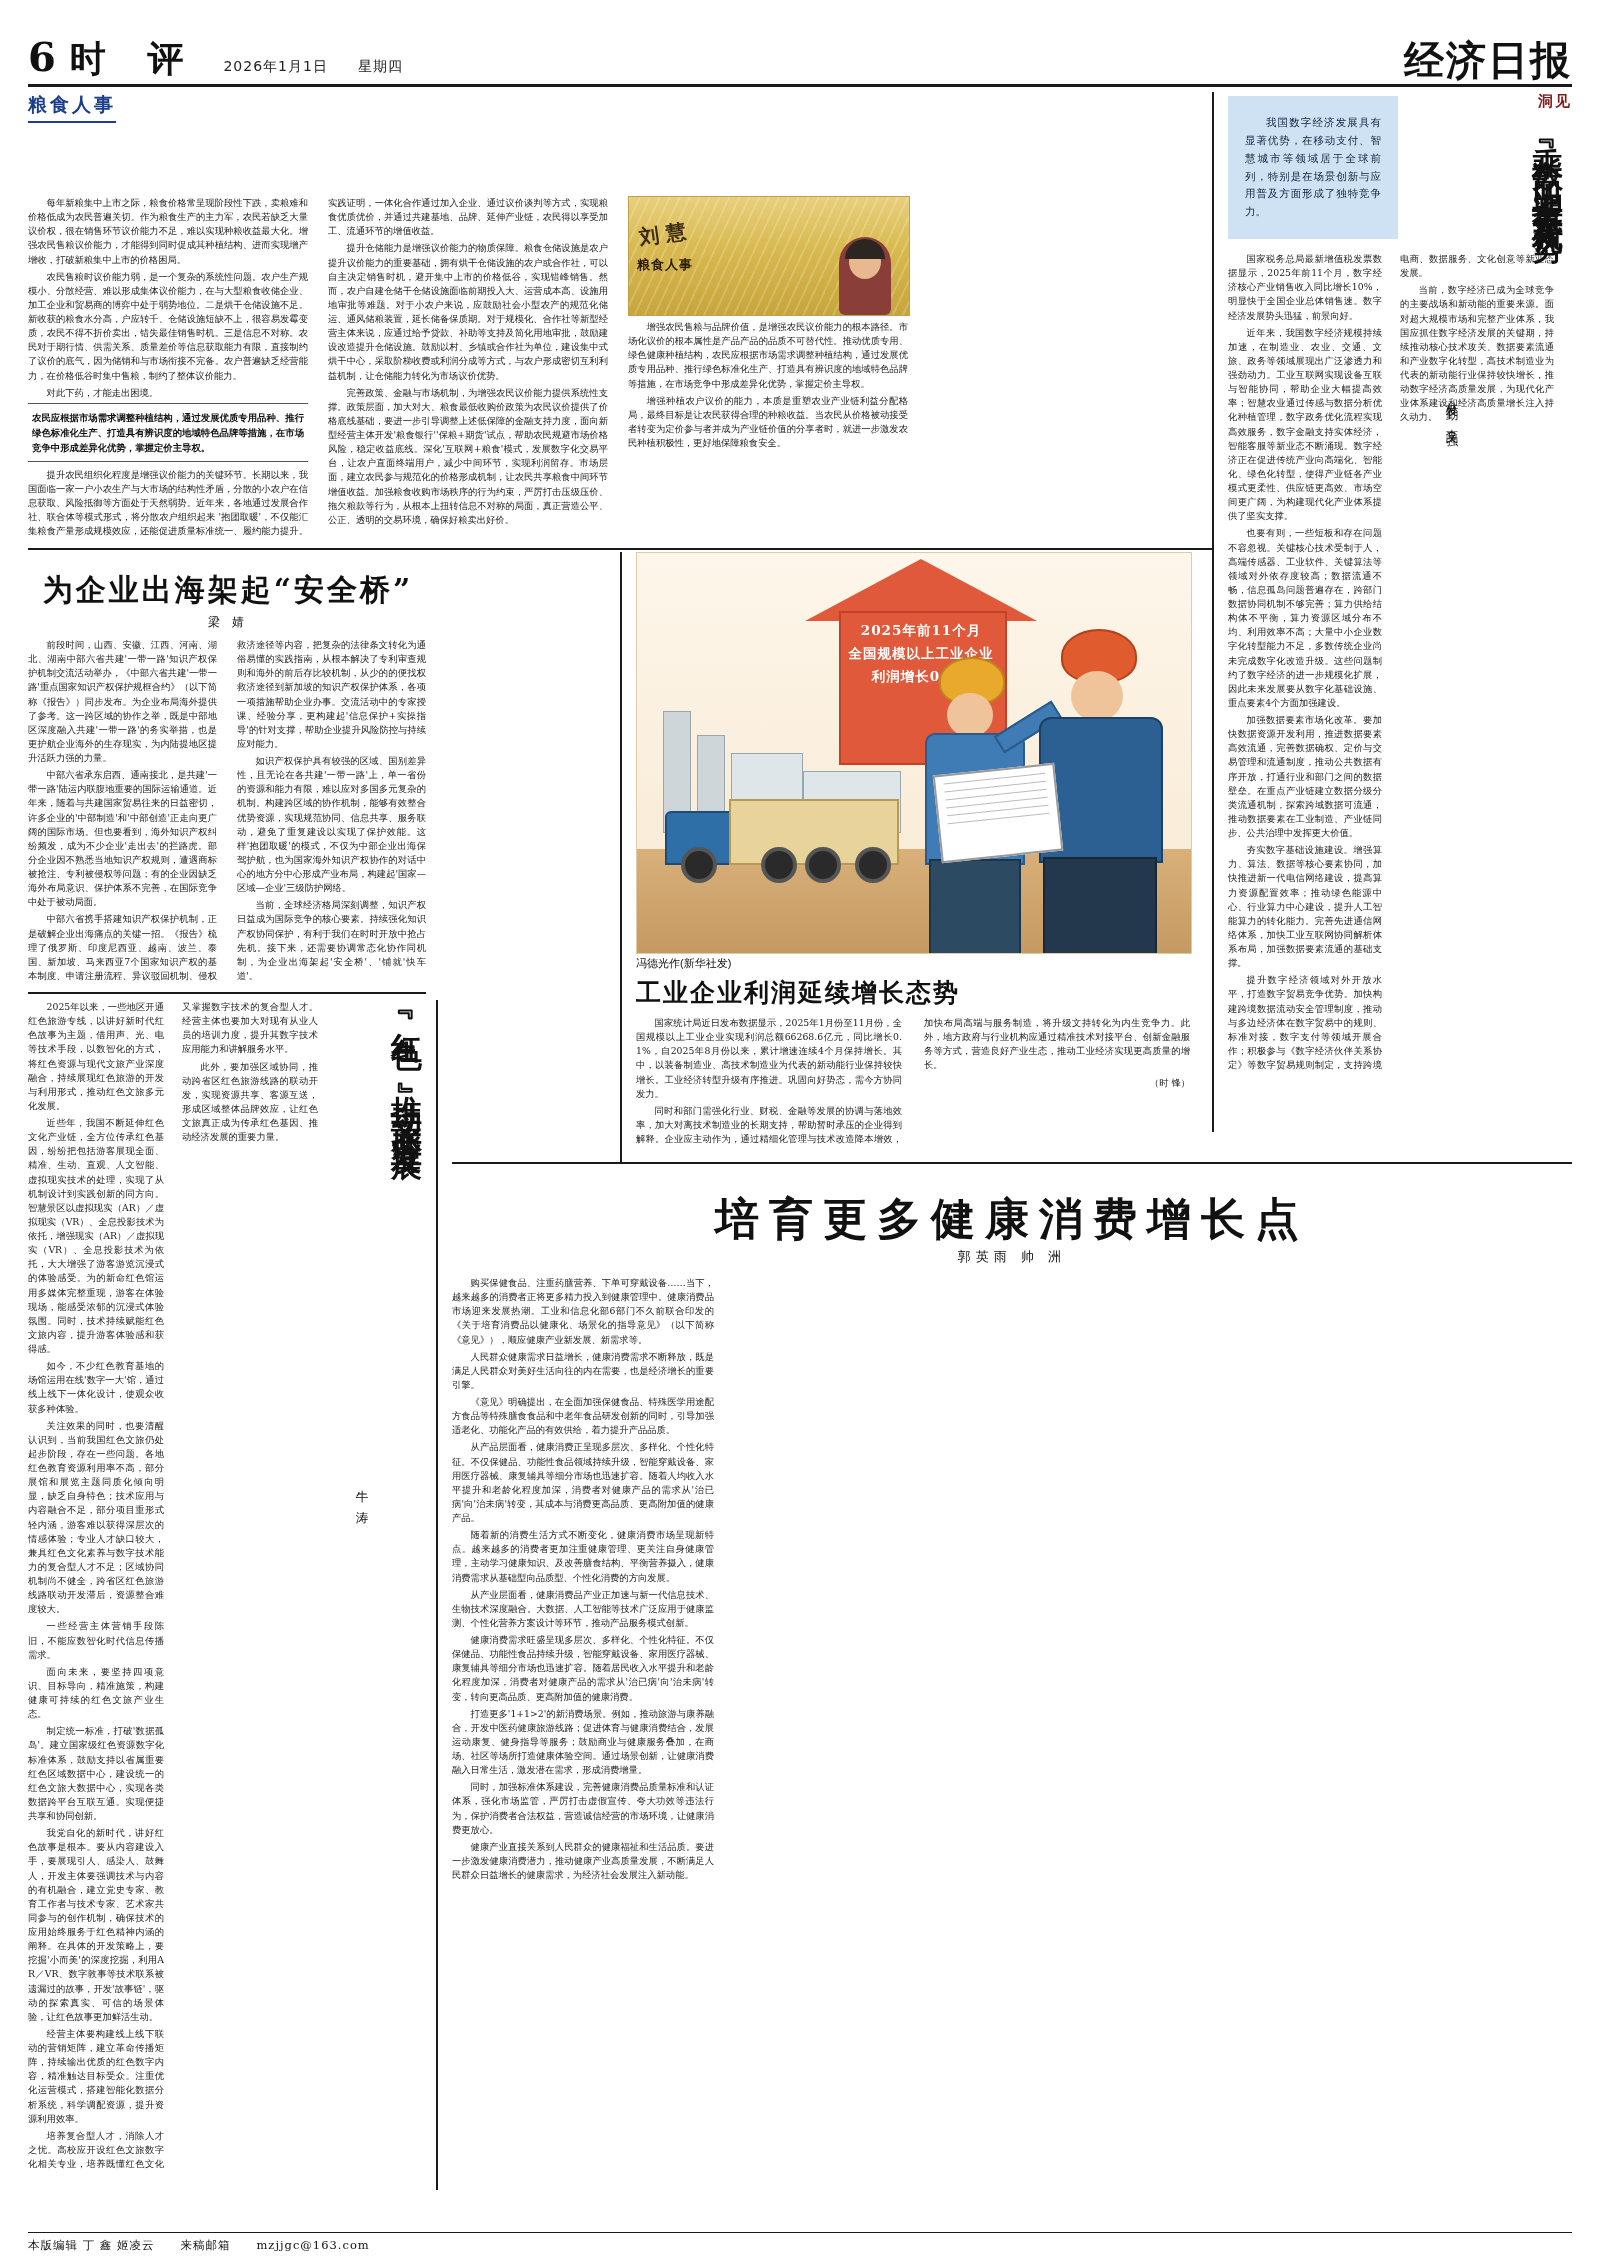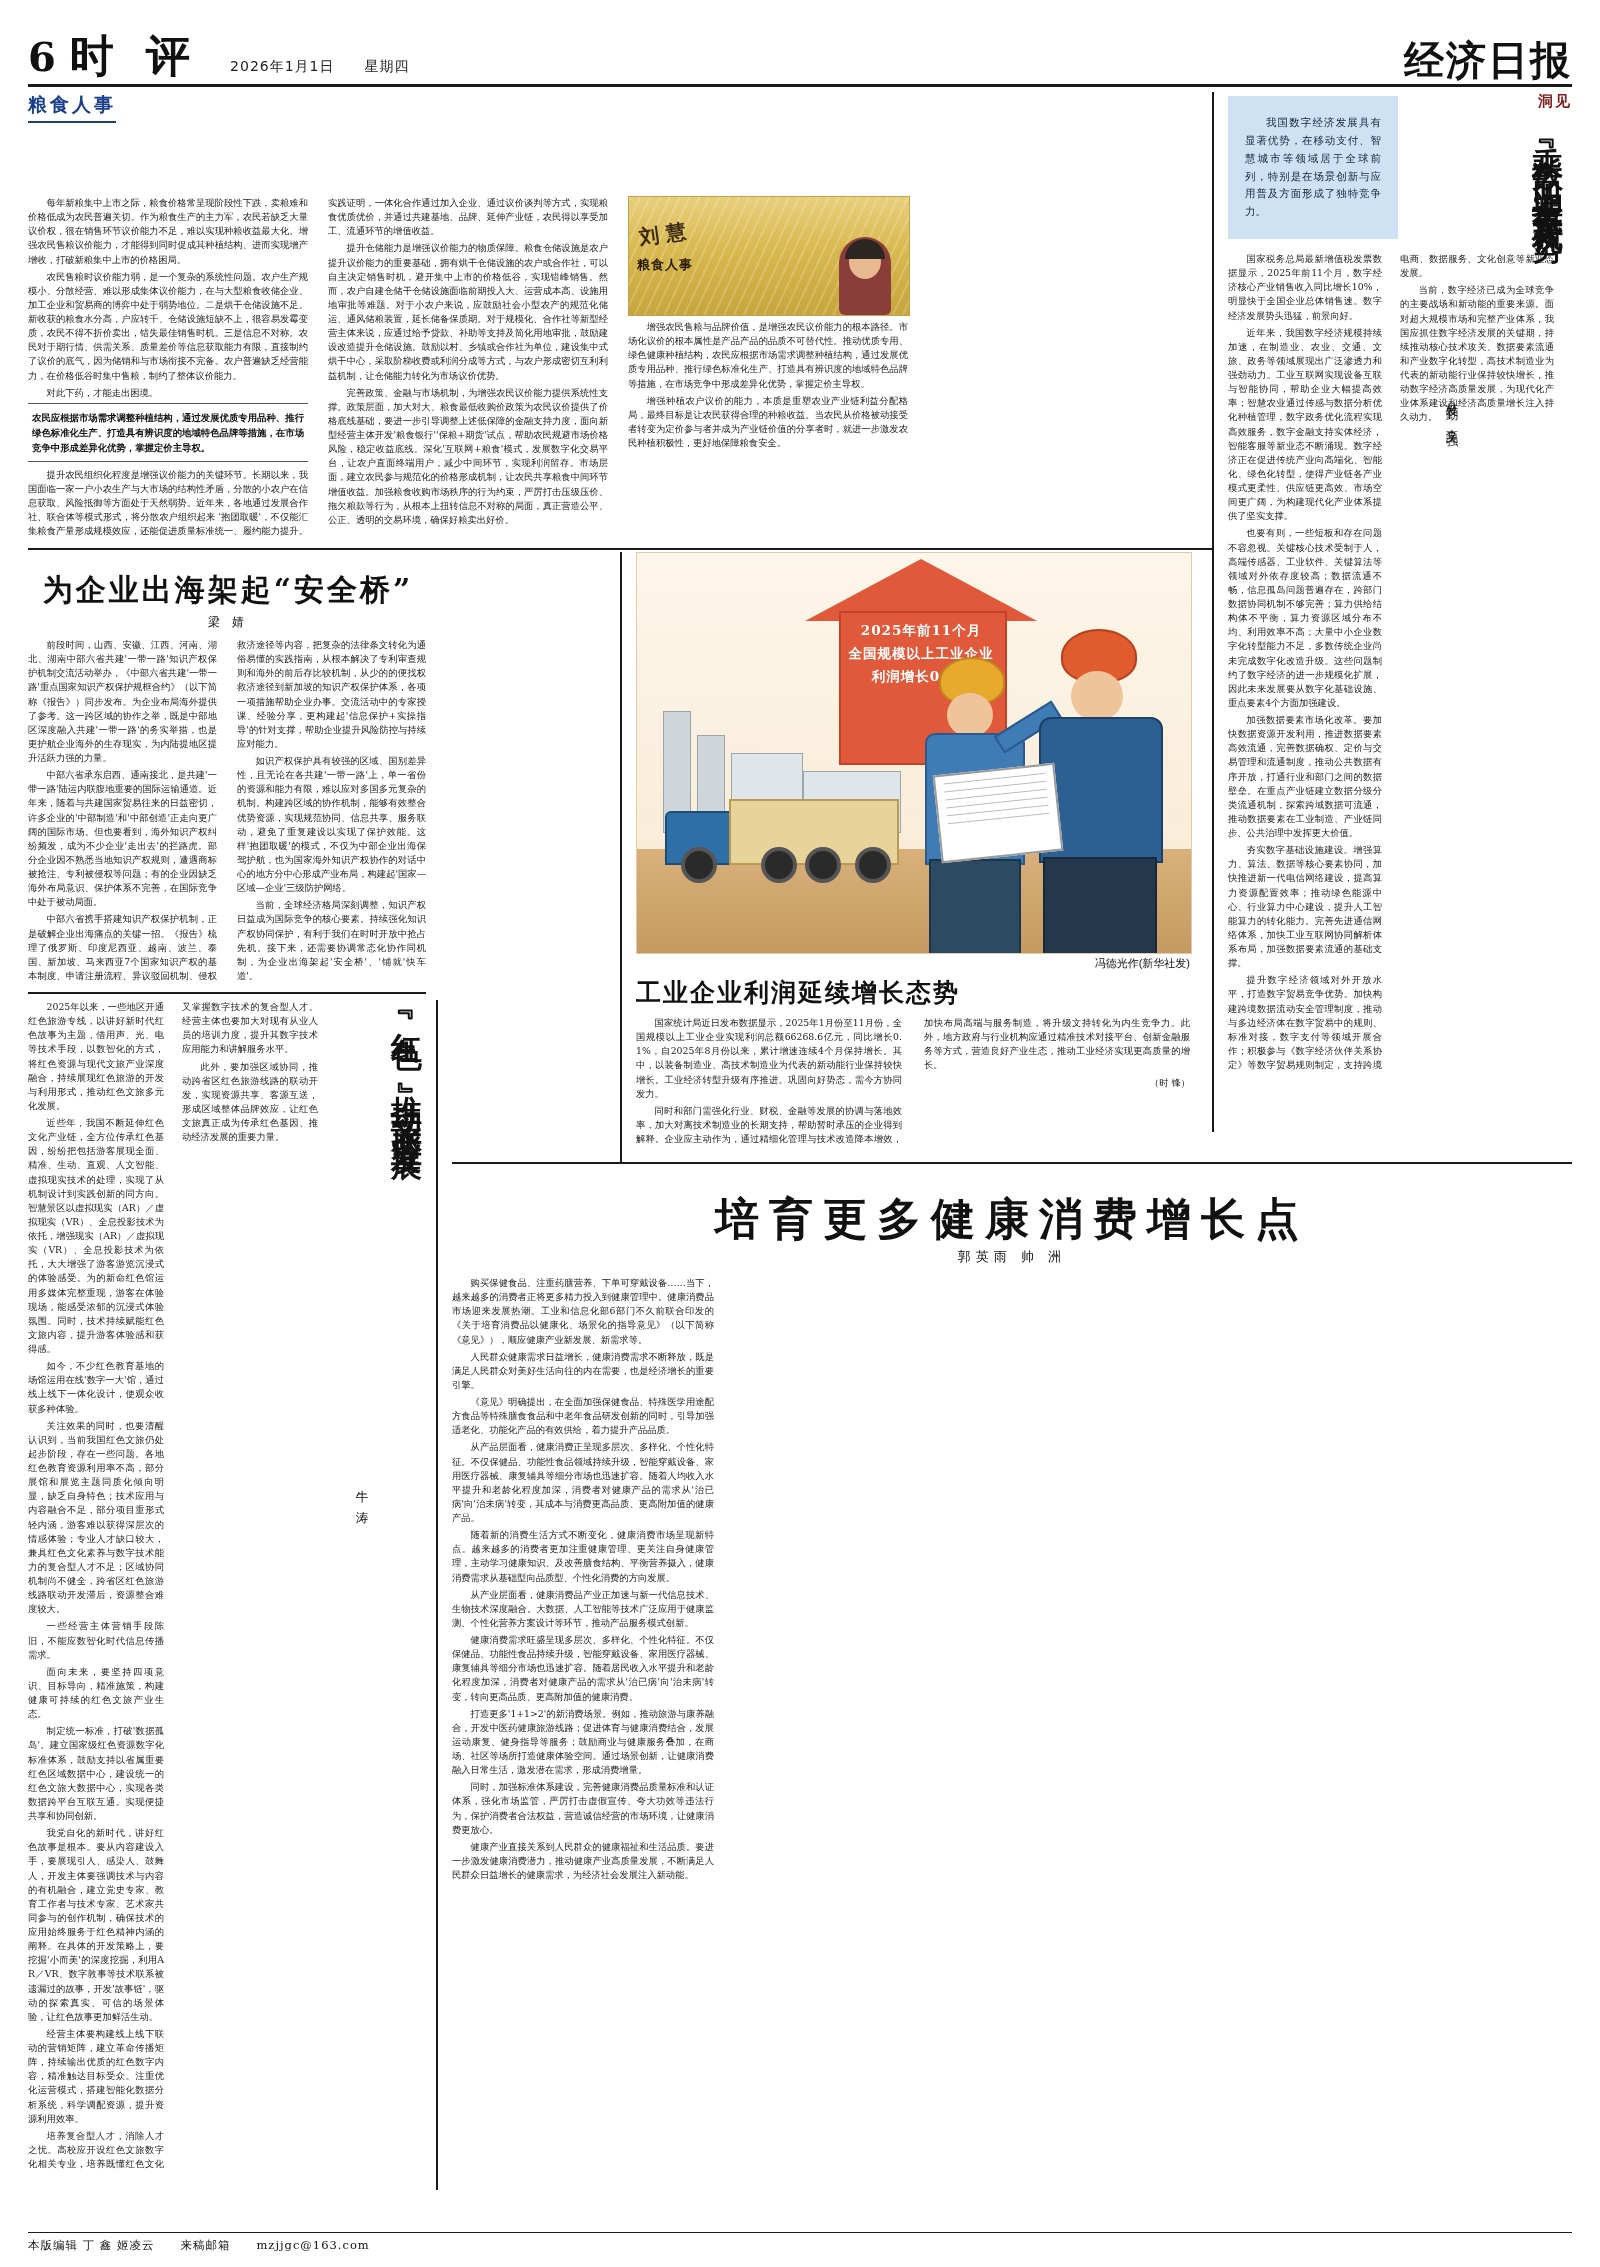--- a/index.html
+++ b/index.html
@@ -38,22 +38,22 @@
     align-items: baseline;
     gap: 14px;
   }
   .page-no {
     font-family: "DejaVu Serif", "Liberation Serif", serif;
     font-size: 40px;
     font-weight: bold;
     line-height: 1;
   }
   .section-name {
-    font-family: Liberation Sans, sans-serif;
-    font-size: 44px;
+    font-family: Liberation Mono, monospace;
+    font-size: 36px;
     font-weight: bold;
     letter-spacing: 10px;
     line-height: 1;
   }
   .dateline {
     font-size: 14px;
     color: #222;
     letter-spacing: 1px;
     padding-bottom: 4px;
     margin-left: 16px;
@@ -306,21 +306,20 @@
   .illus .doc {
     position:absolute; left:300px; bottom:96px; width:118px; height:84px;
     background:#fff; border:2px solid #9a9a9a; transform: rotate(-6deg);
   }
   .illus .doc i {
     display:block; height:1px; background:#bbb; margin:7px 8px;
   }
   .illus-credit {
     position:absolute;
     left: 636px; top: 956px; width: 554px;
-    text-align: right;
     font-family: Liberation Sans, sans-serif;
     font-size: 11px;
     color: #111;
   }
   .illus-caption {
     position:absolute;
     left: 636px; top: 976px; width: 554px;
     font-family: "DejaVu Serif", "Liberation Serif", serif;
     font-size: 25px; font-weight: bold; letter-spacing: 2px;
     color: #111;

